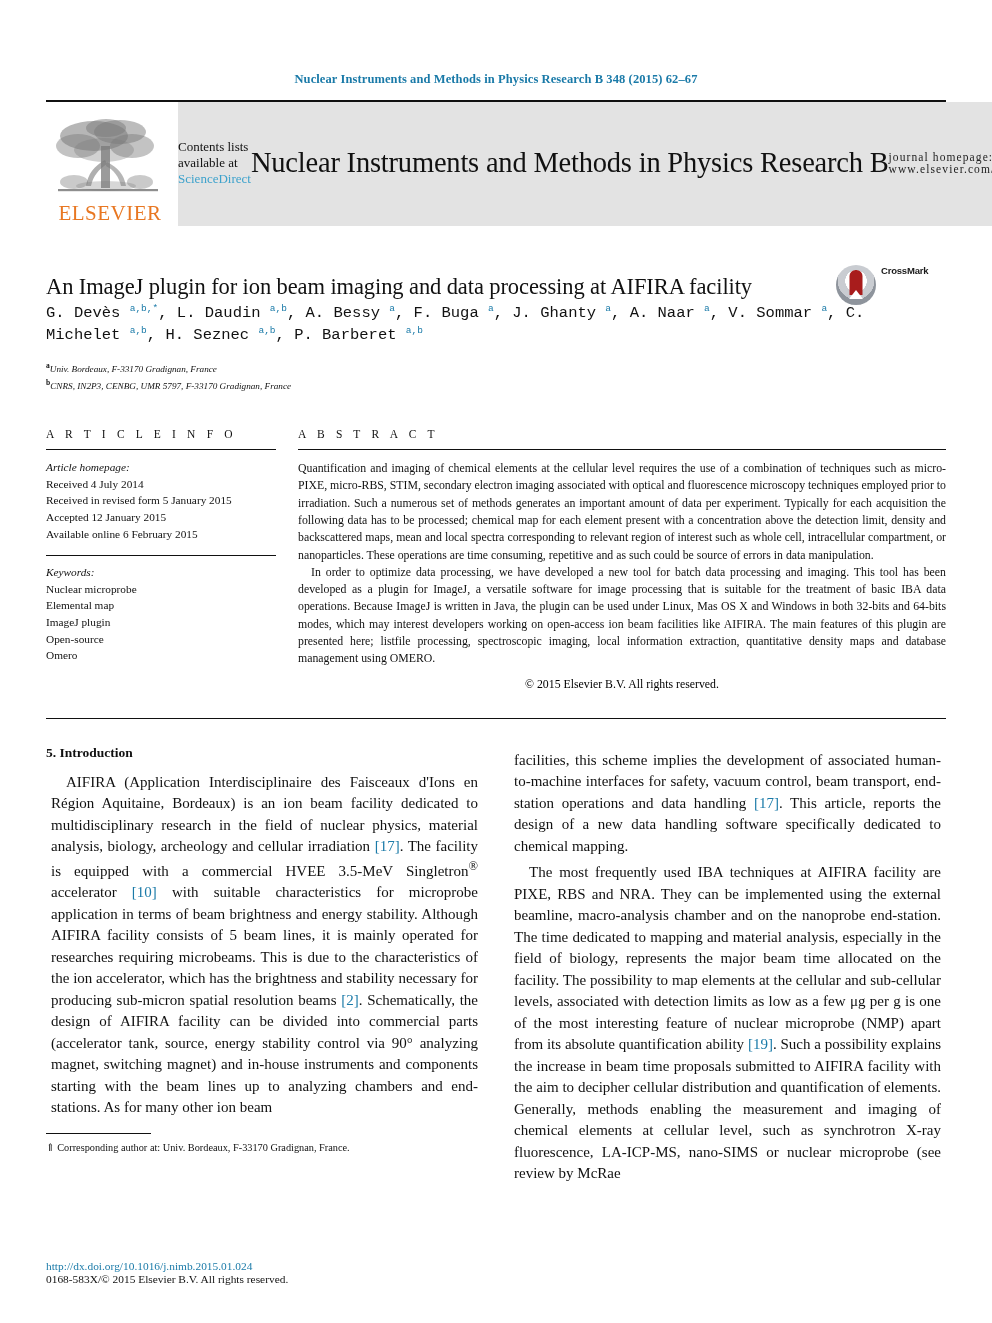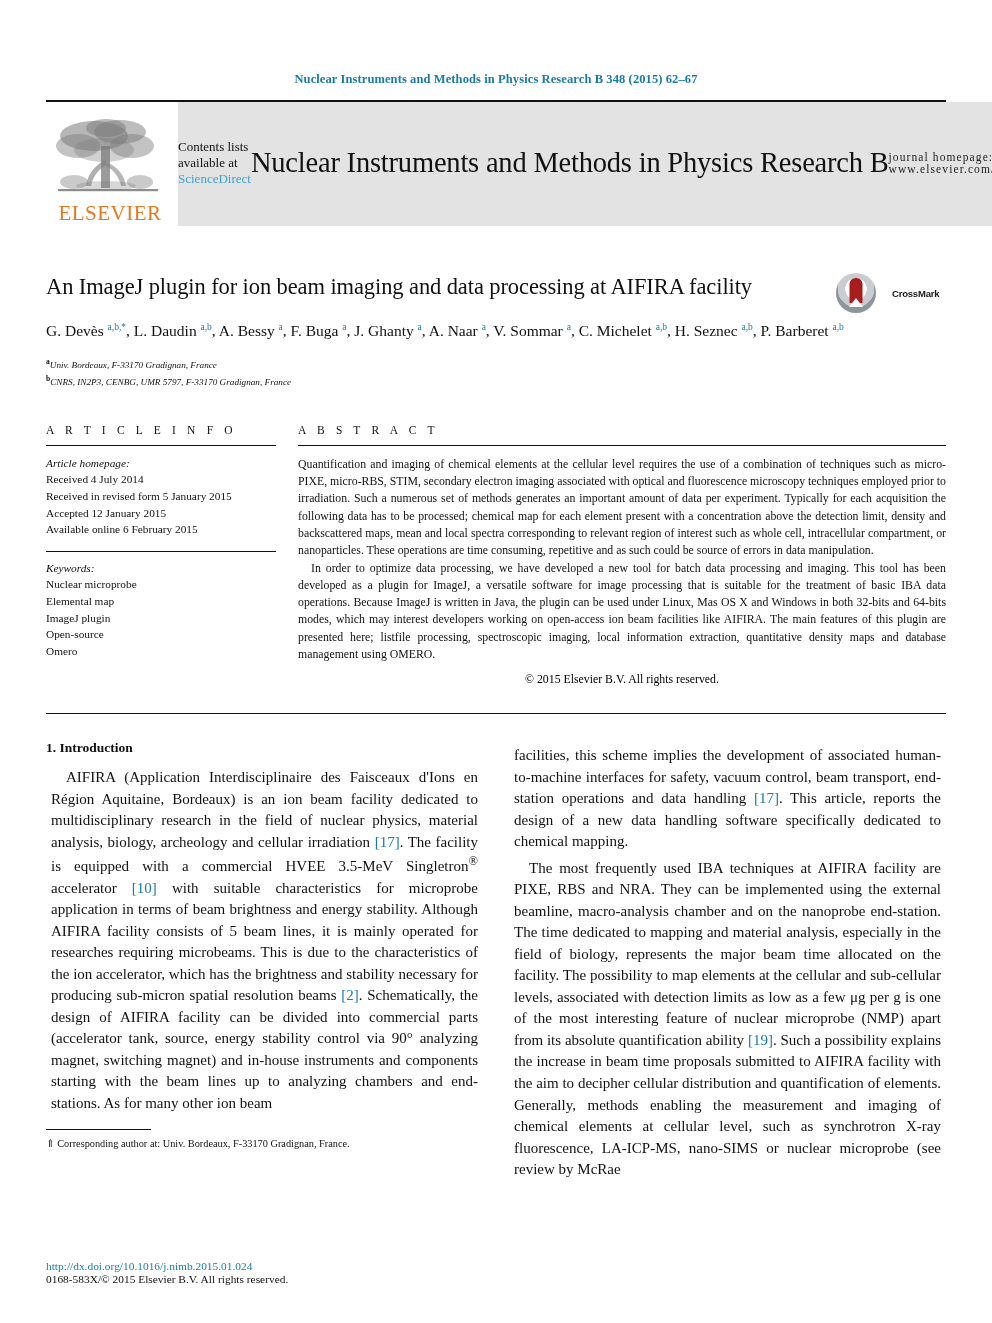--- a/index.html
+++ b/index.html
@@ -131,21 +131,21 @@
   .article-title {
     font-size: 22.5px;
     line-height: 1.28;
     color: #111;
     max-width: 770px;
     letter-spacing: -.1px;
   }
   .crossmark {
     position: absolute; right: 0; top: -8px;
     width: 110px; height: 56px;
-    display: flex; align-items: center; gap: 16px;
+    display: flex; gap: 5px;
   }
   .crossmark-badge {
     width: 40px; height: 40px; border-radius: 50%;
     background: radial-gradient(circle at 50% 40%, #ffffff 0 34%, #c9ccd1 35% 58%, #8e949c 59% 76%, #5d636b 77% 100%);
     position: relative; flex: 0 0 40px;
   }
   .crossmark-badge:before {
     content:""; position:absolute; left:50%; top:5px; transform:translateX(-50%);
     width: 13px; height: 25px; background:#a81c1c;
     border-radius: 6px 6px 0 0;
@@ -154,22 +154,21 @@
     content:""; position:absolute; left:50%; bottom:6px; transform:translateX(-50%);
     width:0;height:0;border-left:7px solid transparent;border-right:7px solid transparent;
     border-bottom:9px solid #ffffff;
   }
   .crossmark-word {
     font-family: "Liberation Sans", sans-serif;
     font-weight: bold; font-size: 9.5px; color:#1a1a1a; letter-spacing:-.2px;
   }
 
   .authors {
-    margin-top: 18px;
-    font-size: 15.5px; line-height: 1.42; color:#111; max-width: 820px;
+    font-size: 15.5px; line-height: 1.42; color:#111; max-width: 820px; font-family: Liberation Mono, monospace;
   }
   .authors sup { color:#1a7aa8; font-size:9.5px; }
   .authors sup.star { color:#1a7aa8; }
 
   .affiliations { margin-top: 14px; font-size: 9.2px; font-style: italic; line-height: 1.52; color:#111; }
   .affiliations sup { font-style: normal; font-weight: bold; font-size: 7.5px; }
 
   
   .info-abstract { margin-top: 34px; display: flex; gap: 22px; }
   .col-info { flex: 0 0 230px; width: 230px; }
@@ -315,21 +314,21 @@
       </div>
       <div class="copyright">© 2015 Elsevier B.V. All rights reserved.</div>
     </div>
   </div>
 
   <div class="body-rule"></div>
 
   <div class="body-cols">
 
     <div class="bcol">
-      <h2 class="h2">1. Introduction</h2>
+      <h2 class="h2">5. Introduction</h2>
       <p class="indent"><span>AIFIRA (Application Interdisciplinaire des Faisceaux d'Ions en Région Aquitaine, Bordeaux) is an ion beam facility dedicated to multidisciplinary research in the field of nuclear physics, material analysis, biology, archeology and cellular irradiation </span><span class="ref">[17]</span><span>. The facility is equipped with a commercial HVEE 3.5-MeV Singletron</span><sup>®</sup><span> accelerator </span><span class="ref">[10]</span><span> with suitable characteristics for microprobe application in terms of beam brightness and energy stability. Although AIFIRA facility consists of 5 beam lines, it is mainly operated for researches requiring microbeams. This is due to the characteristics of the ion accelerator, which has the brightness and stability necessary for producing sub-micron spatial resolution beams </span><span class="ref">[2]</span><span>. Schematically, the design of AIFIRA facility can be divided into commercial parts (accelerator tank, source, energy stability control via 90° analyzing magnet, switching magnet) and in-house instruments and components starting with the beam lines up to analyzing chambers and end-stations. As for many other ion beam</span></p>
 
       <div class="footnote-wrap">
         <div class="footnote-rule"></div>
         <div class="footnote"><span>⇑</span> <span>Corresponding author at: Univ. Bordeaux, F-33170 Gradignan, France.</span></div>
       </div>
     </div>
 
     <div class="bcol">
       <p><span>facilities, this scheme implies the development of associated human-to-machine interfaces for safety, vacuum control, beam transport, end-station operations and data handling </span><span class="ref">[17]</span><span>. This article, reports the design of a new data handling software specifically dedicated to chemical mapping.</span></p>

